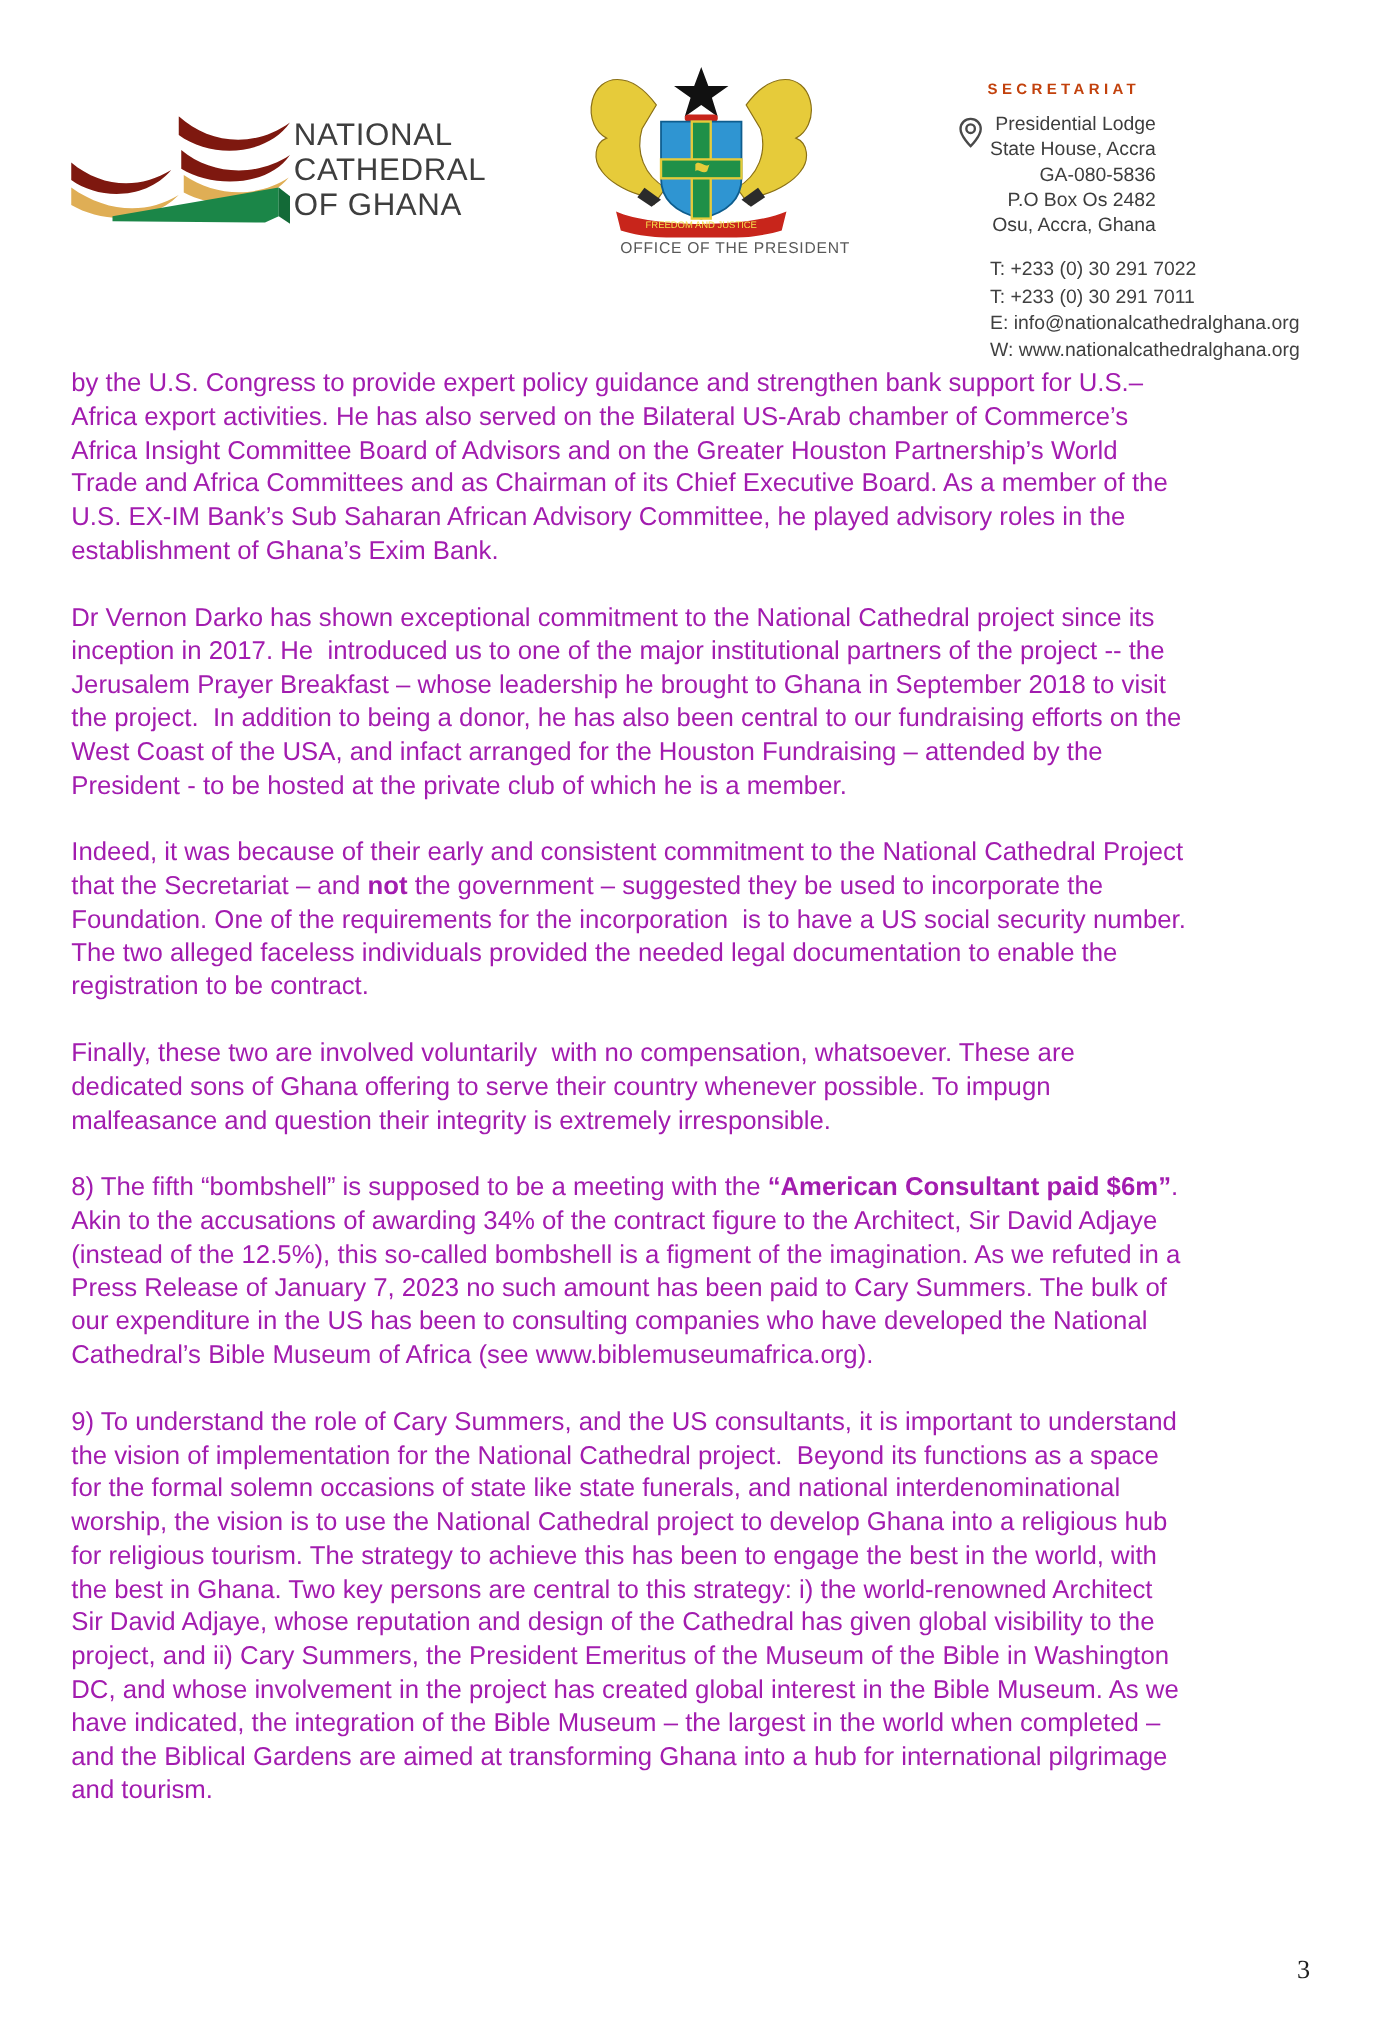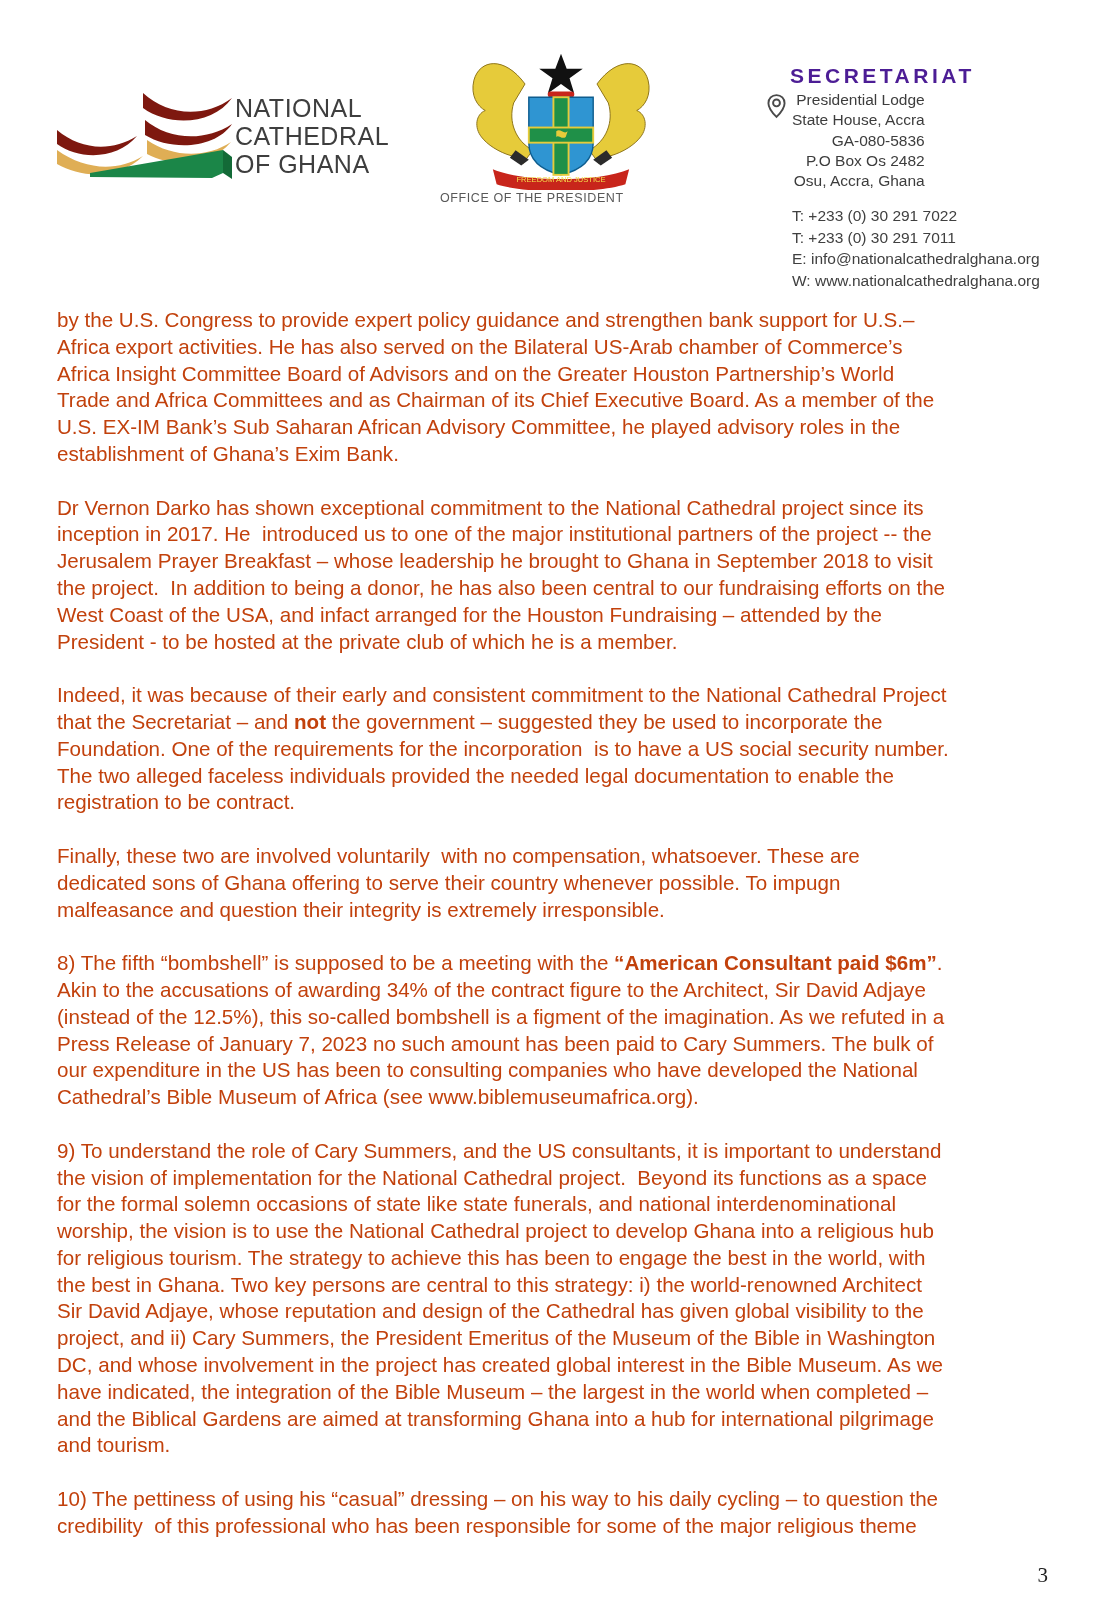--- a/index.html
+++ b/index.html
@@ -14,39 +14,39 @@
   
   .logo-mark{position:absolute;left:55px;top:93px;width:178px;height:88px;}
   .logo-title{
     position:absolute;left:235px;top:94px;
     font-size:25px;font-weight:normal;color:#3e3e3e;
     line-height:28px;letter-spacing:.5px;white-space:pre-line;
   }
   .crest{position:absolute;left:459px;top:48px;width:204px;height:142px;}
   .crest-caption{
     position:absolute;left:440px;top:191px;width:240px;
-    text-align:left;font-size:12.5px;color:#585858;letter-spacing:.6px;
+    text-align:right;font-size:12.5px;color:#585858;letter-spacing:.6px;
   }
   .sec-heading{
     position:absolute;left:790px;top:64px;
-    font-size:21px;font-weight:bold;letter-spacing:3.5px;color:#4c1d95;
+    font-size:12px;font-weight:bold;letter-spacing:3.5px;color:#c2410c;
   }
   .pin-icon{position:absolute;left:767px;top:93px;width:19px;height:26px;}
   .address-block{
     position:absolute;left:792px;top:90px;
     font-size:15.5px;color:#3d3d3d;line-height:20.3px;white-space:pre-line;text-align:right;
   }
   .contact-block{
     position:absolute;left:792px;top:205px;
     font-size:15.5px;color:#404040;line-height:21.6px;white-space:pre-line;
   }
   
   .doc-body{
-    position:absolute;left:57px;top:307px;width:1050px;
-    font-size:20.6px;line-height:26.8px;color:#c2410c;
+    position:absolute;left:57px;top:294px;width:1050px;
+    font-size:20.6px;line-height:26.8px;color:#a21caf;
   }
   .doc-body p{margin:0 0 26.8px 0;white-space:pre;}
   .seg-bold{font-weight:bold;}
   
   .page-number{
     position:absolute;right:72px;top:1563px;
     font-family:"Liberation Serif", serif;font-size:21px;color:#1f1f1f;
   }
 </style>
 </head>
@@ -146,19 +146,17 @@
 for the formal solemn occasions of state like state funerals, and national interdenominational
 worship, the vision is to use the National Cathedral project to develop Ghana into a religious hub
 for religious tourism. The strategy to achieve this has been to engage the best in the world, with
 the best in Ghana. Two key persons are central to this strategy: i) the world-renowned Architect
 Sir David Adjaye, whose reputation and design of the Cathedral has given global visibility to the
 project, and ii) Cary Summers, the President Emeritus of the Museum of the Bible in Washington
 DC, and whose involvement in the project has created global interest in the Bible Museum. As we
 have indicated, the integration of the Bible Museum – the largest in the world when completed –
 and the Biblical Gardens are aimed at transforming Ghana into a hub for international pilgrimage
 and tourism.</span></p>
-      <p><span>10) The pettiness of using his “casual” dressing – on his way to his daily cycling – to question the
-credibility  of this professional who has been responsible for some of the major religious theme</span></p>
     </div>
 
   <div class="page-number">3</div>
 
 </div>
 
 </body></html>

